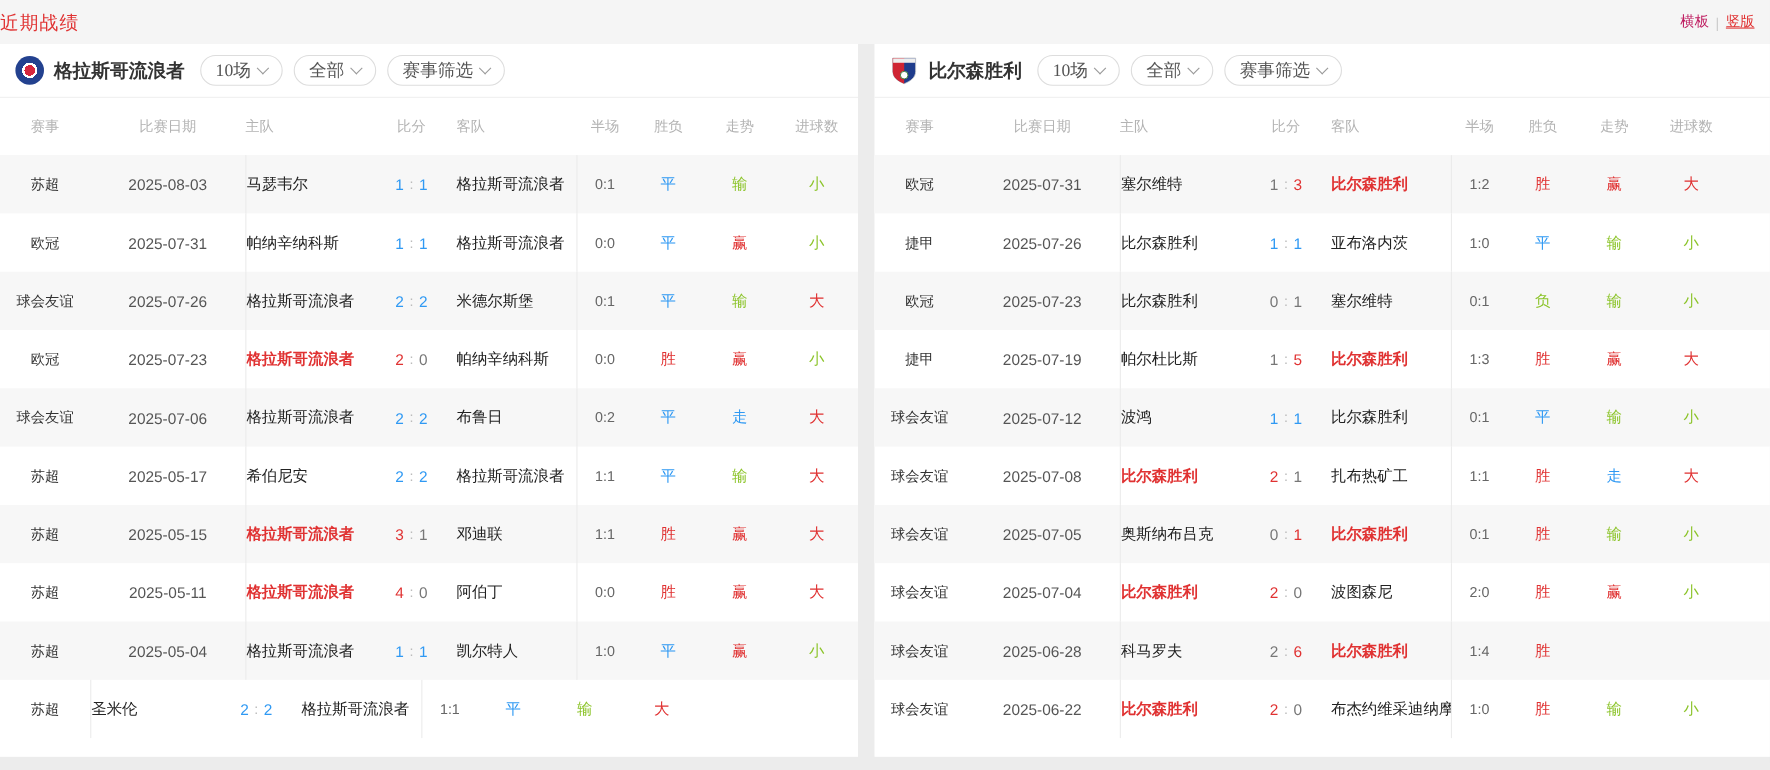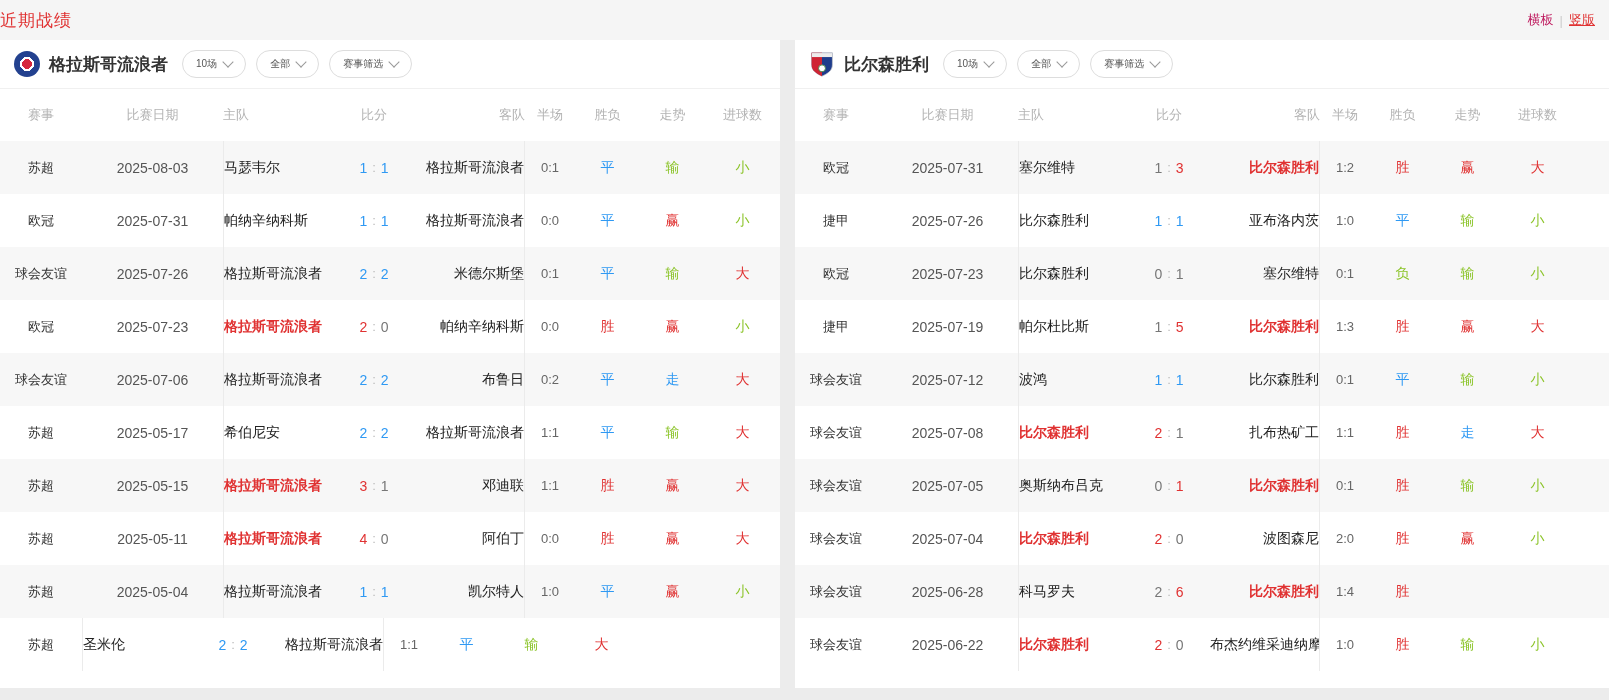--- a/index.html
+++ b/index.html
@@ -17,33 +17,33 @@
   .link-red{color:#e03232;text-decoration:underline;cursor:pointer}
   
   .content{display:flex;height:648px;}
   .panel{background:#fff}
   .panel-left{width:780px;margin-right:15px;flex:none}
   .panel-right{flex:1;min-width:0}
   .panel-head{height:48px;display:flex;align-items:center;padding:0 14px;border-bottom:1px solid #f0f0f0}
   .logo{width:26px;height:26px;margin-right:9px;flex:none}
   .logo-rangers{border-radius:50%;background:radial-gradient(circle,#d6273d 0 26%,#ffffff 26% 38%,#23418f 38% 78%,#16295e 78% 100%)}
   .team-name{font-size:17px;color:#333;font-weight:600;margin-right:14px;white-space:nowrap}
-  .pill{display:inline-flex;align-items:center;height:28px;padding:12px 13px;border:1px solid #ddd;border-radius:15px;background:#fff;color:#555;font-size:10px;margin-right:10px;cursor:pointer;font-family:Liberation Sans, sans-serif;white-space:nowrap}
+  .pill{display:inline-flex;align-items:center;height:28px;padding:12px 13px;border:1px solid #ddd;border-radius:15px;background:#fff;color:#555;font-size:16px;margin-right:10px;cursor:pointer;font-family:Liberation Serif, serif;white-space:nowrap}
   .chev{width:7px;height:7px;border-right:1.5px solid #999;border-bottom:1.5px solid #999;transform:rotate(45deg);margin-left:7px;margin-top:-4px}
   
   .thead{display:flex;height:52px;align-items:center;color:#b3b3b3;font-size:13px}
   .row{display:flex;height:53px;align-items:center;font-size:14px}
   .rows .row:nth-child(odd){background:#f7f7f7}
   .cell{display:flex;align-items:center;justify-content:center;height:100%;box-sizing:border-box}
   .comp{width:82px;color:#333;font-size:13px;text-align:center}
   .date{width:141px;color:#555}
   .match{width:302px}
   .row .match{border-left:1px solid #ebebeb;border-right:1px solid #ebebeb}
   .home{flex:1;text-align:left;padding-right:10px;color:#222;white-space:nowrap;overflow:hidden}
-  .away{flex:1;text-align:right;padding-left:10px;color:#222;white-space:nowrap;overflow:hidden}
+  .away{flex:1;text-align:left;padding-left:10px;color:#222;white-space:nowrap;overflow:hidden}
   .score{width:62px;display:flex;justify-content:center;align-items:center;flex:none}
   .score b{font-weight:400}
   .score i{font-style:normal;color:#bbb;margin:0 5px;font-size:13px}
   .ht{width:50px;color:#666;font-size:13px}
   .res{width:65px}
   .trend{width:65px}
   .goals{width:75px}
   .thead .comp,.thead .date,.thead .home,.thead .away,.thead .ht{color:#b3b3b3}
   .thead .home,.thead .away{font-size:13px}
   .t-red{color:#e03232;font-weight:700}

